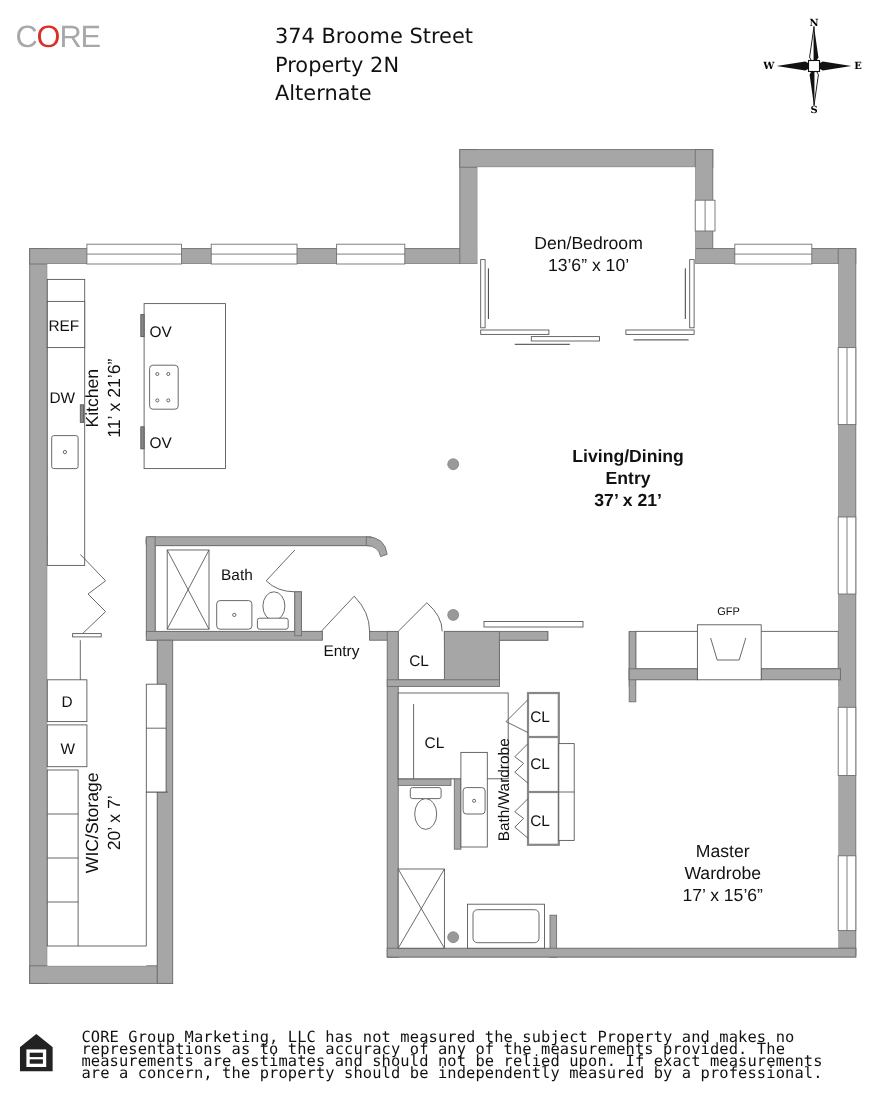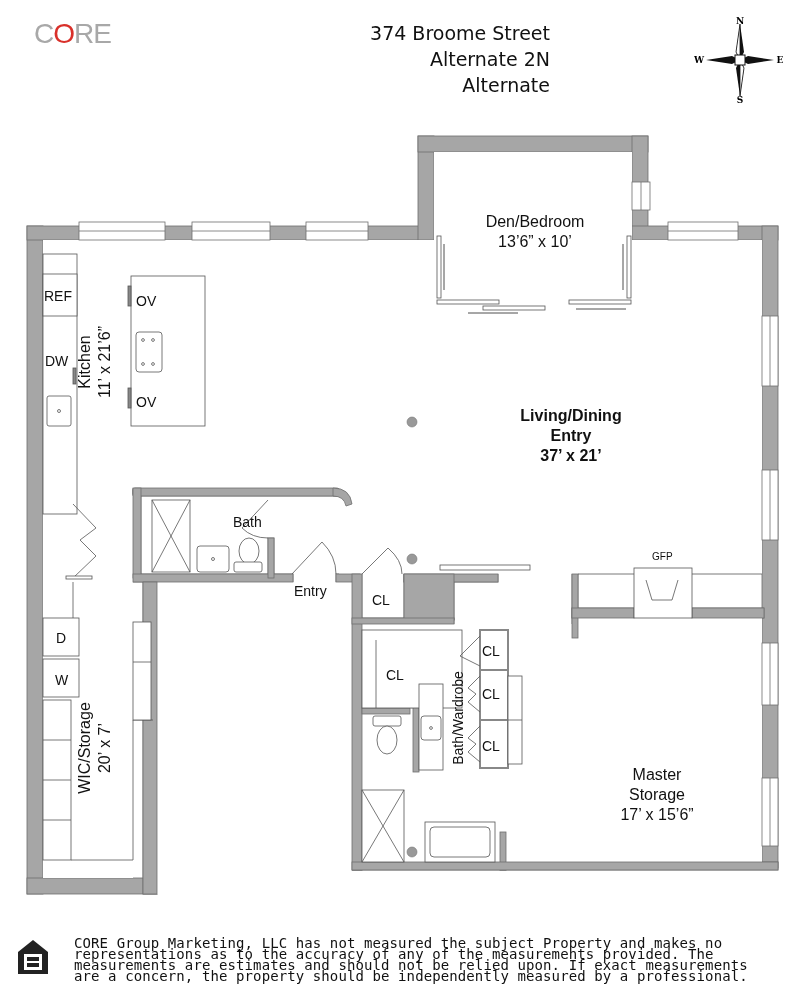--- a/index.html
+++ b/index.html
@@ -1,36 +1,36 @@
 <!DOCTYPE html>
 <html><head>
 <meta charset="utf-8">
 <style>
   html, body { margin:0; padding:0; background:#ffffff; }
   body { width:800px; height:994px; position:relative; overflow:hidden; font-family:"Liberation Sans", sans-serif; }
-  .logo { position:absolute; left:14px; top:18px; font-size:28px; letter-spacing:-1px; color:#a8a8a8; font-family:"Liberation Sans", sans-serif;margin-left:20px; }
+  .logo { position:absolute; left:14px; top:18px; font-size:28px; letter-spacing:-1px; color:#a8a8a8; font-family:"Liberation Sans", sans-serif; }
   .logo .o { color:#d9302a; }
-  .title { position:absolute; left:250px; width:300px; top:20px; text-align:right; font-family:"DejaVu Sans", sans-serif; font-size:19px; line-height:26px; color:#111; }
+  .title { position:absolute; left:250px; width:300px; top:20px; text-align:left; font-family:"DejaVu Sans", sans-serif; font-size:19px; line-height:26px; color:#111; }
   .compass { position:absolute; left:694px; top:14px; width:92px; height:90px; }
   .plan { position:absolute; left:0; top:0; width:800px; height:994px; }
   .room-label { position:absolute; text-align:center; color:#111; font-family:"Liberation Sans", sans-serif; font-size:16px; line-height:20px; }
   .small-label { position:absolute; color:#111; font-family:"Liberation Sans", sans-serif; font-size:14px; }
   .vert { transform-origin:center center; transform:rotate(-90deg); white-space:nowrap; }
   .footer { position:absolute; left:18px; top:938px; width:770px; }
   .eho { position:absolute; left:0; top:2px; width:30px; height:34px; }
   .disclaimer { position:absolute; left:56px; top:0; width:700px; font-family:"DejaVu Sans Mono", monospace; font-size:14px; line-height:11px; color:#111; letter-spacing:0.1px; }
 </style>
 </head>
 <body>
 
 <div class="logo"><span>C</span><span class="o">O</span><span>RE</span></div>
 
 <div class="title">
   <div>374 Broome Street</div>
-  <div>Alternate 2N</div>
+  <div>Property 2N</div>
   <div>Alternate</div>
 </div>
 
 <div class="compass">
   <svg width="92" height="90" viewBox="0 0 92 90">
     <polygon points="46,10 50,38 46,46 42,38" fill="#111"></polygon>
     <polygon points="46,10 46,46 42,38" fill="#fff" stroke="#111" stroke-width="0.8"></polygon>
     <polygon points="46,82 42,54 46,46 50,54" fill="#111"></polygon>
     <polygon points="46,82 46,46 50,54" fill="#fff" stroke="#111" stroke-width="0.8"></polygon>
     <polygon points="12,46 38,42 46,46 38,50" fill="#111"></polygon>
@@ -245,33 +245,33 @@
   <div>Kitchen</div>
   <div>11’ x 21’6”</div>
 </div>
 
 <div class="room-label" style="left:496px; top:406px; width:150px;font-weight:bold;">
   <div>Living/Dining</div>
   <div>Entry</div>
   <div>37’ x 21’</div>
 </div>
 
-<div class="small-label" style="left:201px; top:514px;margin-left:32px;">Bath</div>
+<div class="small-label" style="left:201px; top:514px;">Bath</div>
 <div class="small-label" style="left:294px; top:583px;">Entry</div>
 
 <div class="room-label vert" style="left:40px; top:728px; width:110px;">
   <div>WIC/Storage</div>
   <div>20’ x 7’</div>
 </div>
 
 <div class="small-label vert" style="left:408px; top:710px; width:100px; text-align:center;">Bath/Wardrobe</div>
 
 <div class="room-label" style="left:582px; top:726px; width:150px;margin-top:39px;">
   <div>Master</div>
-  <div>Storage</div>
+  <div>Wardrobe</div>
   <div>17’ x 15’6”</div>
 </div>
 
 <div class="small-label" style="left:44px; top:288px;">REF</div>
 <div class="small-label" style="left:45px; top:353px;">DW</div>
 <div class="small-label" style="left:136px; top:293px;">OV</div>
 <div class="small-label" style="left:136px; top:394px;">OV</div>
 <div class="small-label" style="left:56px; top:630px;">D</div>
 <div class="small-label" style="left:55px; top:672px;">W</div>
 <div class="small-label" style="left:652px; top:551px; font-size:10px;">GFP</div>

